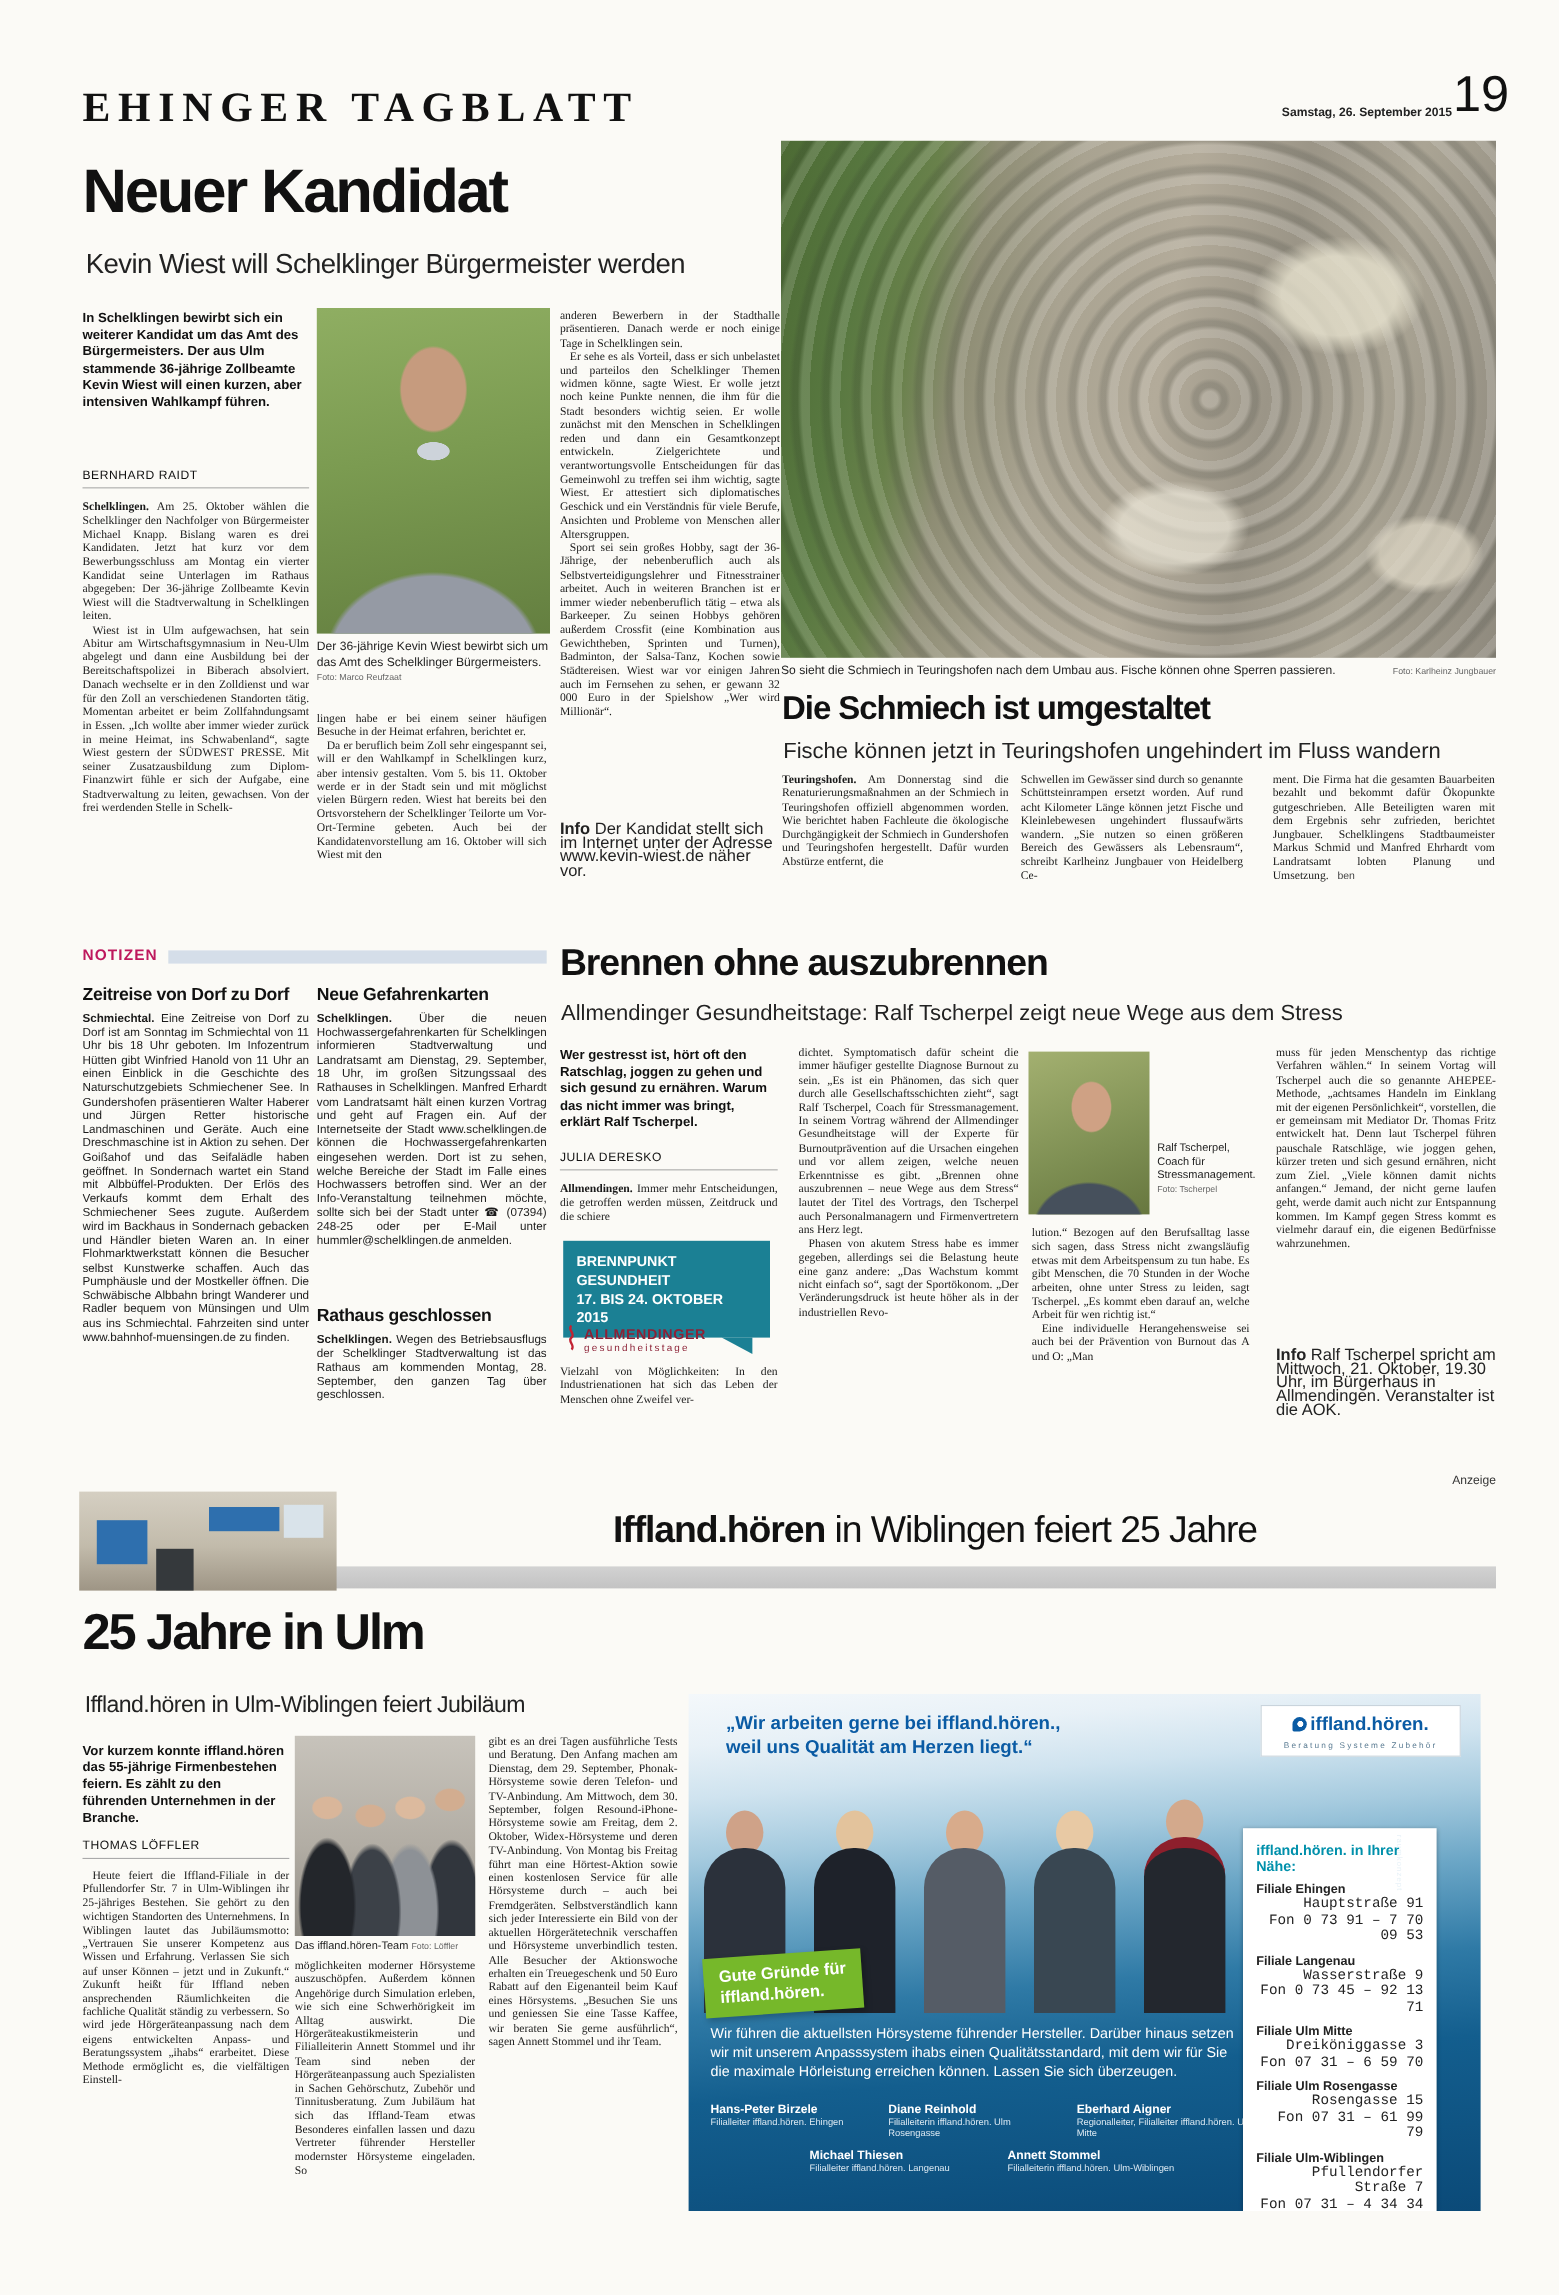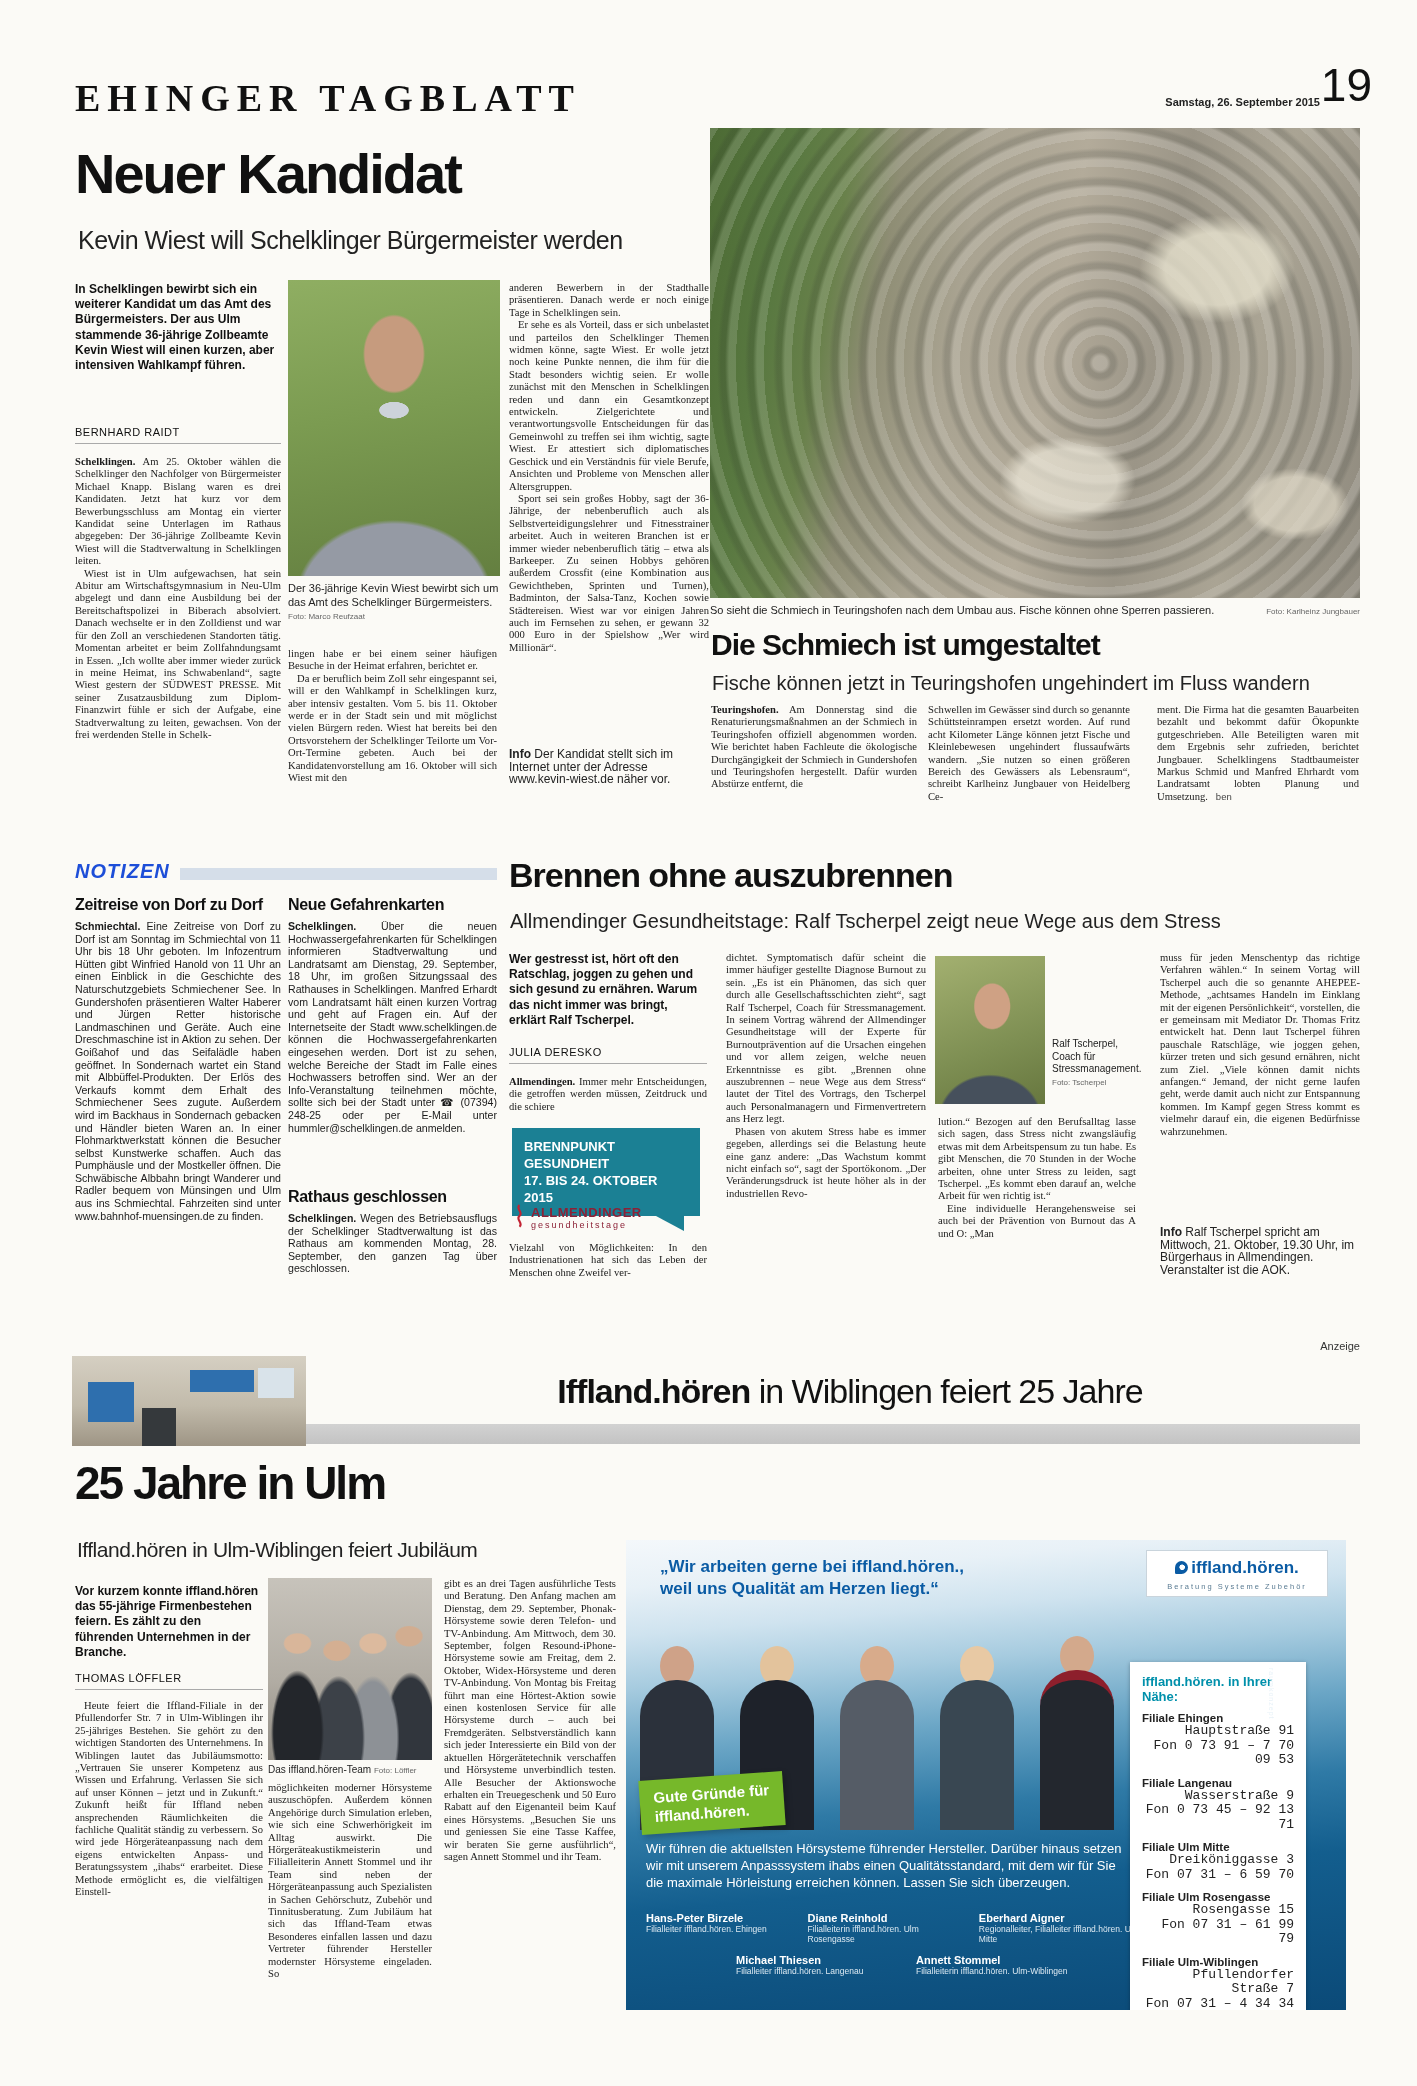--- a/index.html
+++ b/index.html
@@ -21,30 +21,30 @@
   .h2-sub{font-weight:400;font-size:20px;color:#222;}
 
   .lead{font-weight:700;font-size:12px;line-height:15.2px;color:#111;text-align:left;}
   .byline{font-size:11px;letter-spacing:0.5px;color:#111;border-bottom:1px solid #aaa;
           padding-bottom:5px;}
   .bodytext{font-size:10.6px;line-height:12.4px;text-align:justify;overflow:hidden;}
   .bodytext p{margin:0;}
   .bodytext p + p{text-indent:9px;}
   .lede-word{font-weight:700;}
   .info-label{font-weight:700;font-family:"Liberation Sans",sans-serif;}
-  .info-par{font-family:"Liberation Sans",sans-serif;font-size:12px;line-height:12.6px;
+  .info-par{font-family:"Liberation Sans",sans-serif;font-size:15px;line-height:12.6px;
             color:#222;text-align:left;}
 
   .caption{font-family:"Liberation Sans",sans-serif;font-size:11px;line-height:13.6px;color:#222;}
   .credit{font-family:"Liberation Sans",sans-serif;font-size:8px;color:#666;}
 
   
   .notizen-band{display:flex;align-items:center;}
-  .notizen-title{font-family:"Liberation Sans",sans-serif;font-weight:700;font-size:20px;
-                 letter-spacing:1px;color:#1d4ed8;white-space:nowrap;font-style:italic;}
+  .notizen-title{font-family:"Liberation Sans",sans-serif;font-weight:700;font-size:14px;
+                 letter-spacing:1px;color:#be185d;white-space:nowrap;}
   .notizen-bar{flex:1;height:12px;background:#d5dee9;margin-left:10px;margin-top:4px;}
   .notice-head{font-family:"Liberation Sans",sans-serif;font-weight:700;font-size:16px;
                letter-spacing:-0.3px;color:#111;}
   .noticetext{font-family:"Liberation Sans",sans-serif;font-size:10.6px;line-height:12.6px;
               text-align:justify;color:#1a1a1a;overflow:hidden;}
 
   
   .photo{overflow:hidden;}
   .river-photo{background:
      radial-gradient(ellipse 130px 90px at 78% 30%, rgba(230,225,205,.8) 0 40%, transparent 60%),

